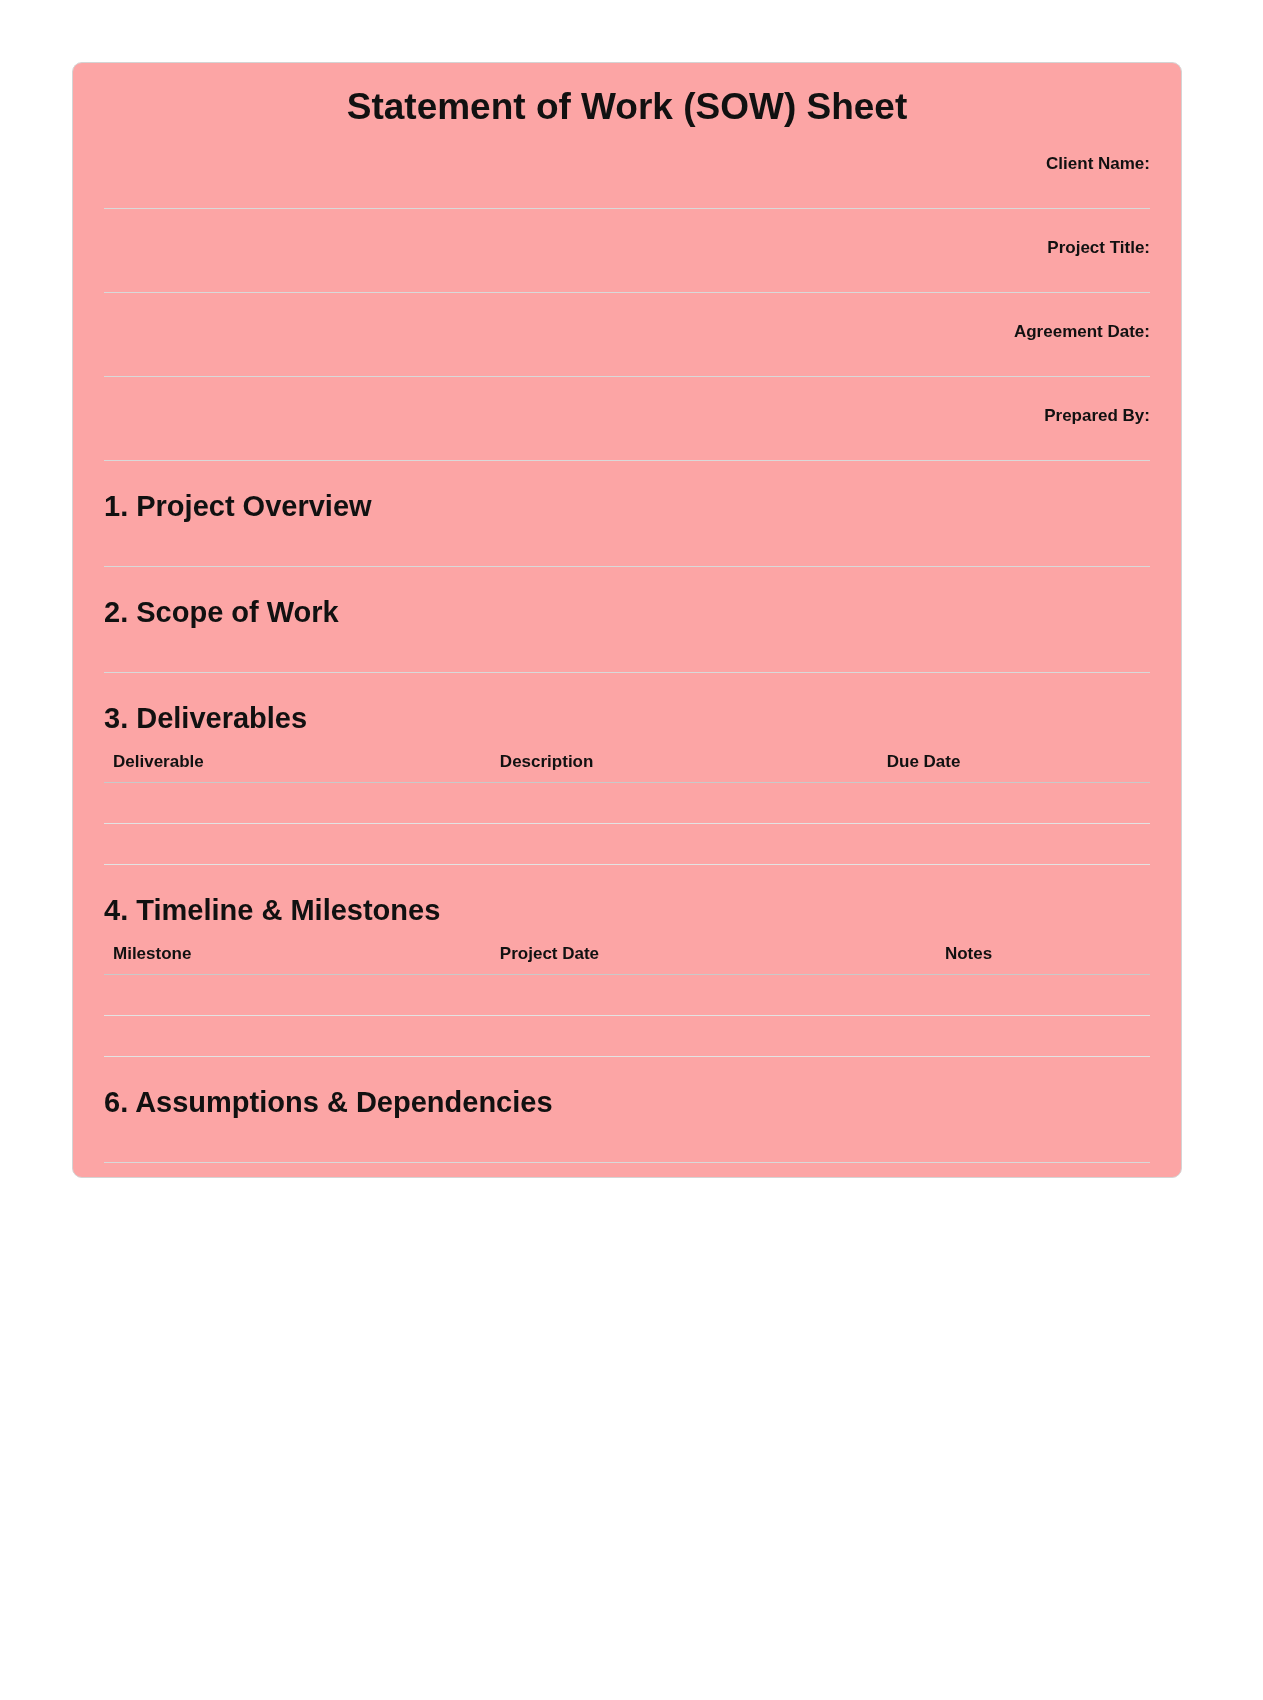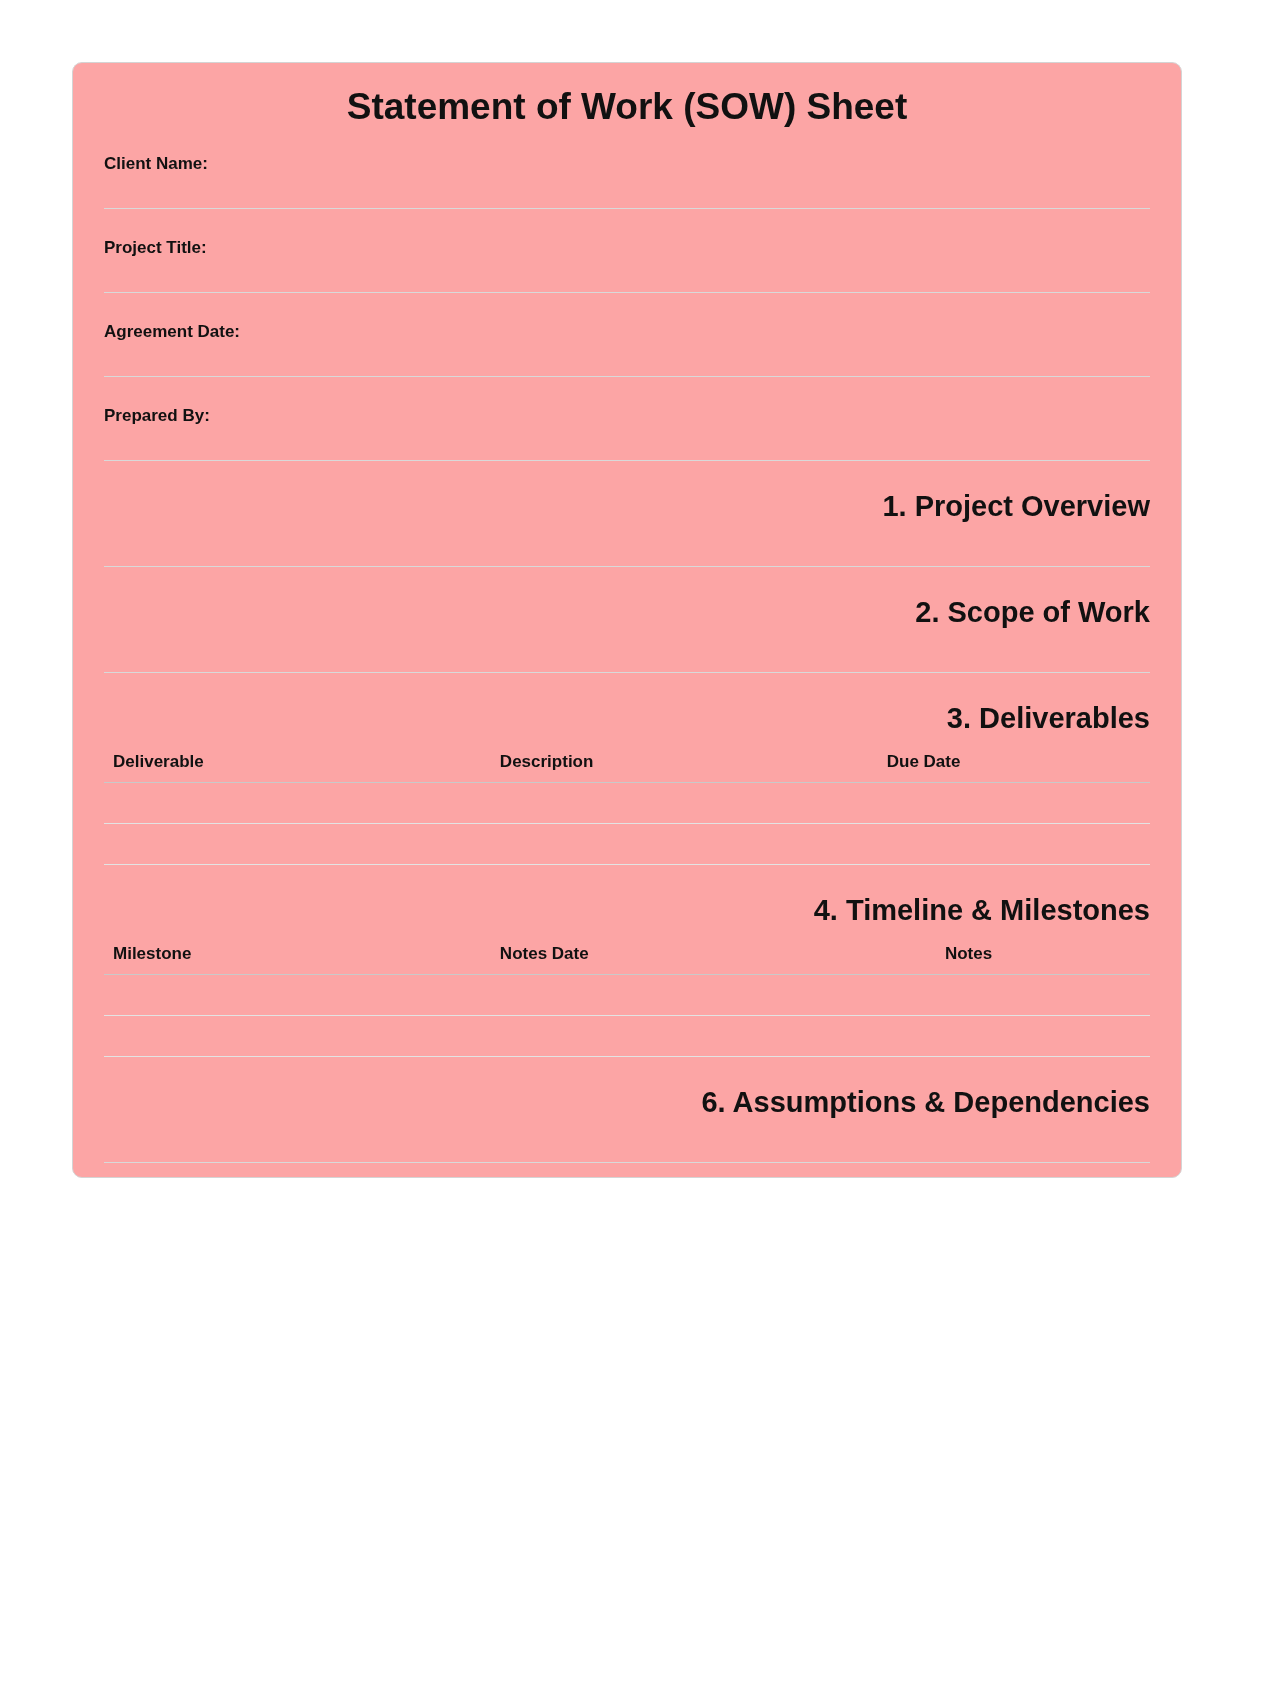--- a/index.html
+++ b/index.html
@@ -34,35 +34,35 @@
     font-weight: 700;
     text-align: center;
     letter-spacing: 0;
   }
   
   .field { margin-top: 0; }
   .field-label {
     font-size: 17px;
     line-height: 22px;
     font-weight: 700;
+    text-align: right;
   }
   .field-line {
     height: 34px;
     border-bottom: 1px solid #d9d9d9;
     cursor: text;
   }
   .field-first { margin-top: 24px; }
   .field-next  { margin-top: 28px; }
   
   .section-heading {
     margin: 28px 0 0 0;
     font-size: 29px;
     line-height: 34px;
     font-weight: 700;
-    text-align: right;
   }
   .section-writein {
     height: 44px;
     border-bottom: 1px solid #d9d9d9;
     cursor: text;
   }
   
   .thead {
     display: flex;
     margin-top: 16px;
@@ -134,21 +134,21 @@
         <span class="th c3">Due Date</span>
       </div>
       <div class="trow"></div>
       <div class="trow"></div>
     </div>
 
     <div class="section">
       <h2 class="section-heading">4. Timeline &amp; Milestones</h2>
       <div class="thead t-mls">
         <span class="th c1">Milestone</span>
-        <span class="th c2">Notes Date</span>
+        <span class="th c2">Project Date</span>
         <span class="th c3">Notes</span>
       </div>
       <div class="trow"></div>
       <div class="trow"></div>
     </div>
 
 
     <div class="section">
       <h2 class="section-heading">6. Assumptions &amp; Dependencies</h2>
       <div class="section-writein"></div>

